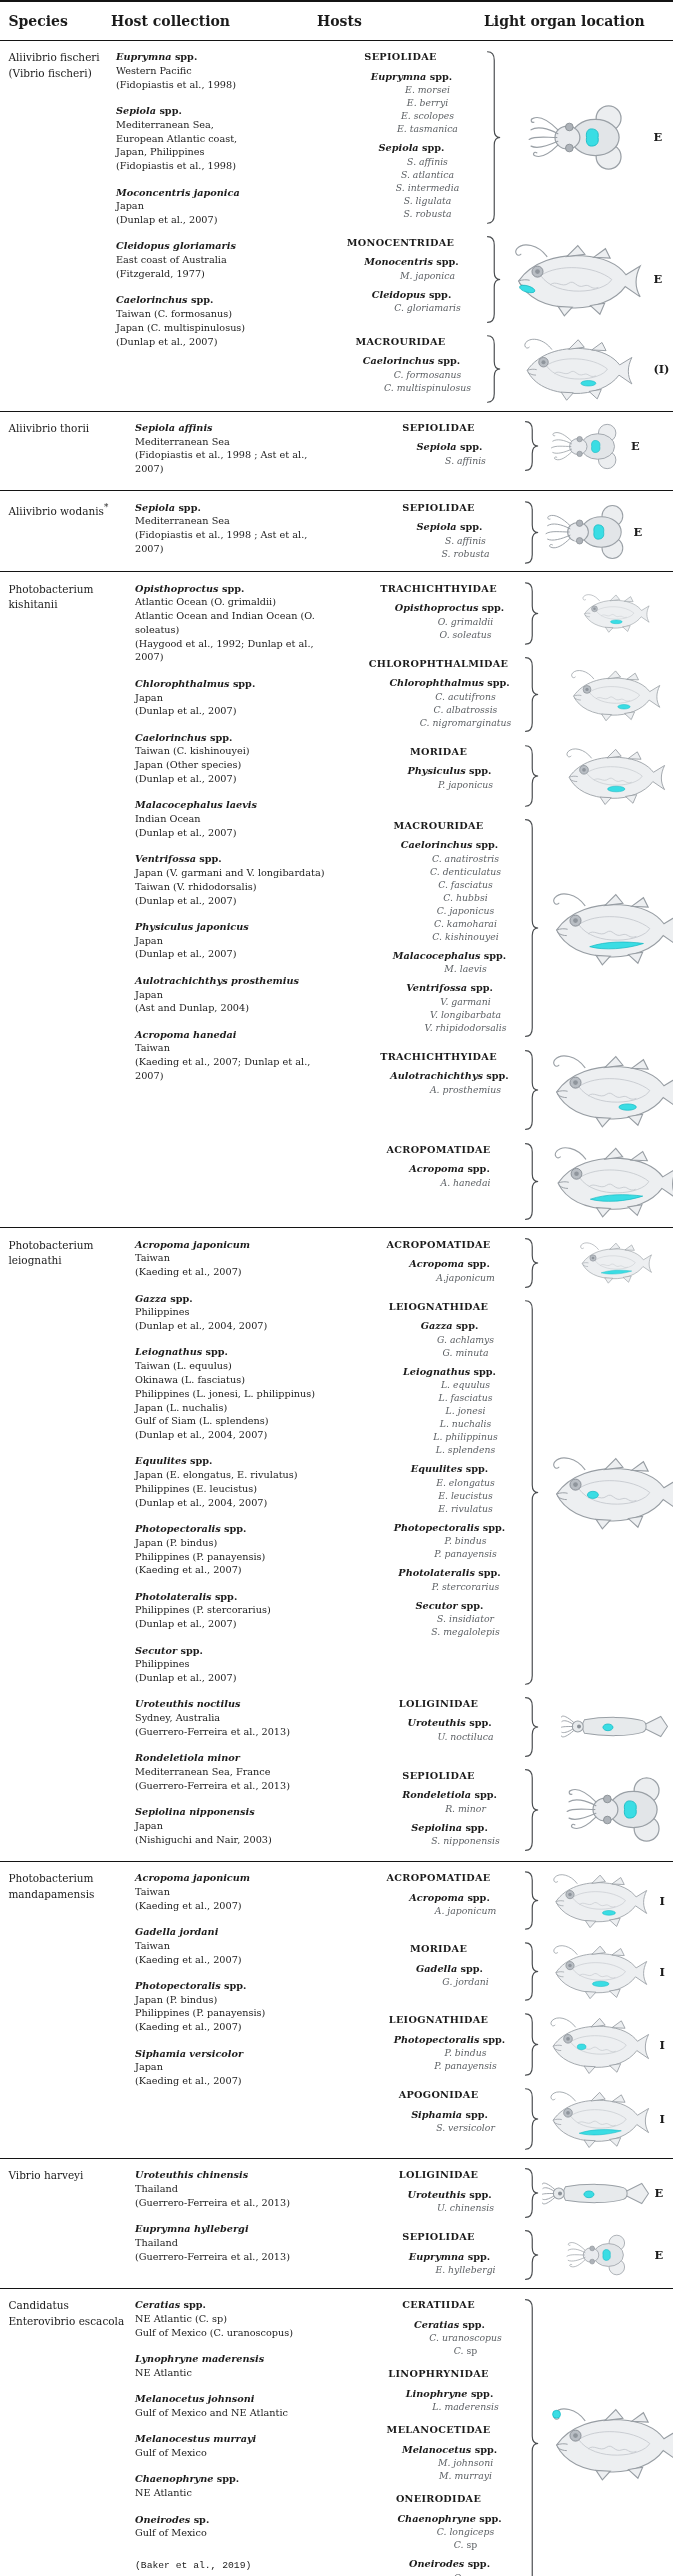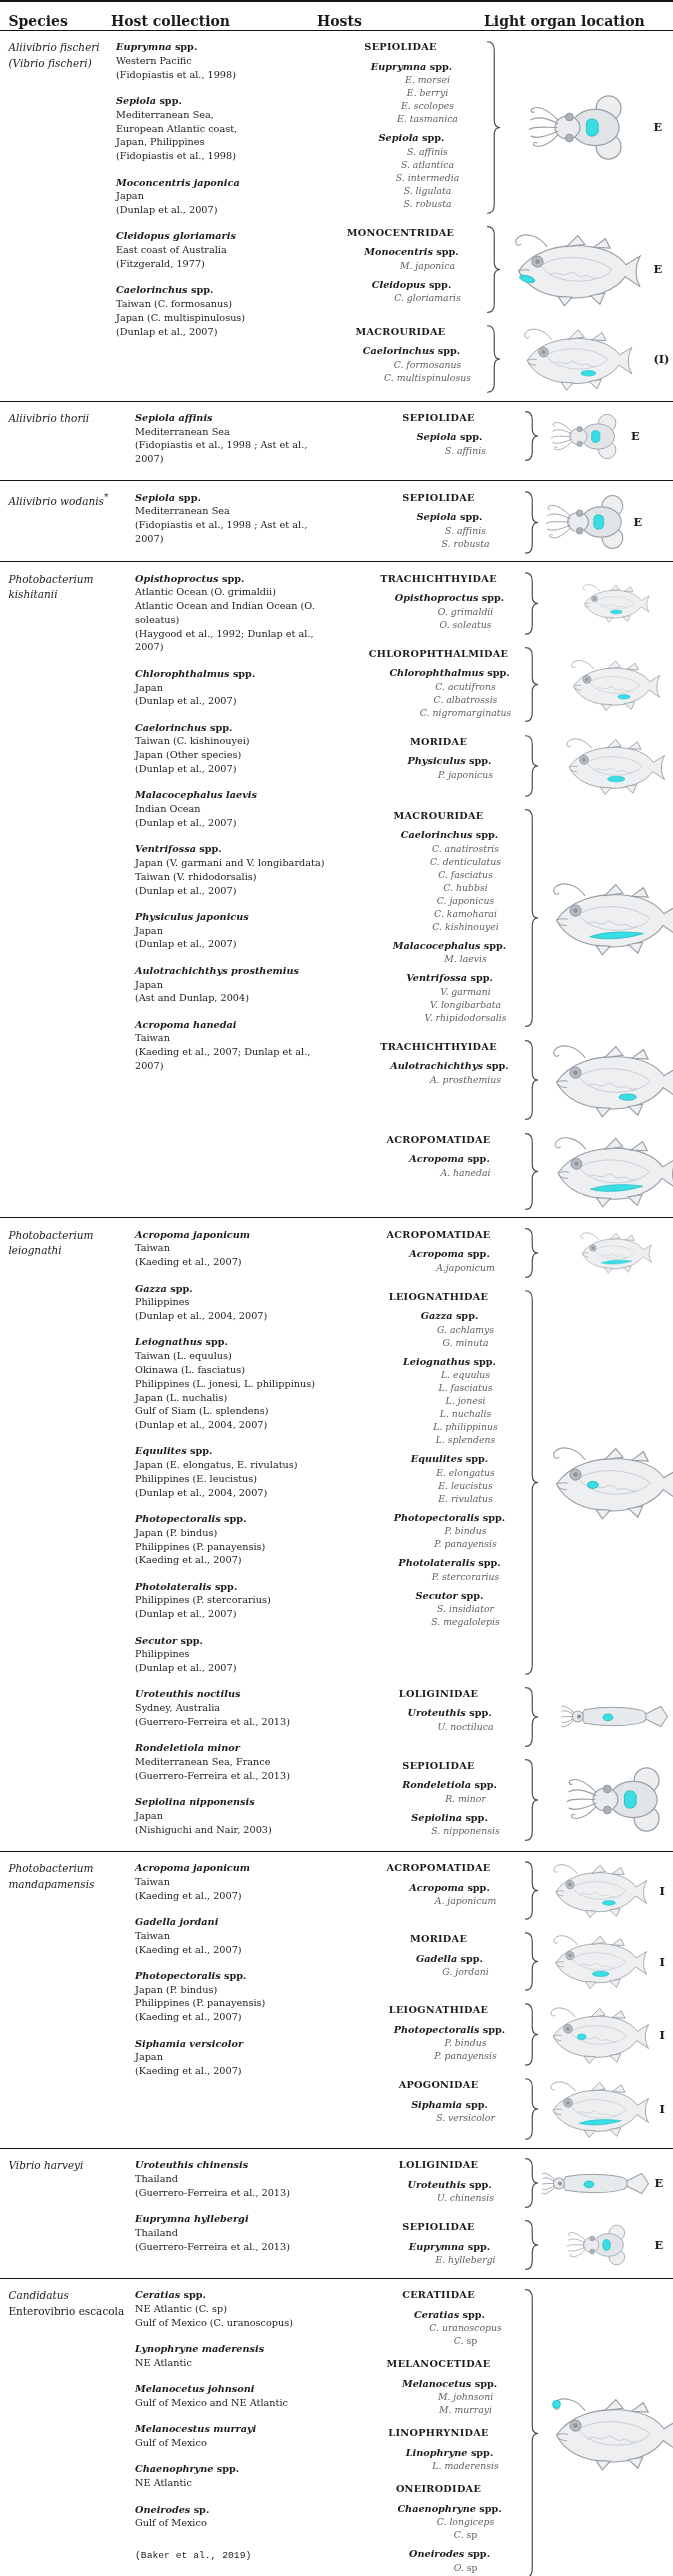--- a/index.html
+++ b/index.html
@@ -1,26 +1,26 @@
 <!DOCTYPE html>
 <html style="font-size:13.5px"><head>
 <meta charset="utf-8">
 <style>
   html,body{margin:0;padding:0;background:#ffffff;}
   body{font-family:"DejaVu Serif",serif;color:#1b1b1b;width:673px;}
   #table{width:673px;background:#fff;}
   .thead{display:grid;grid-template-columns:111px 206px 167px 1fr;
          border-top:2.5px solid #141414;border-bottom:1.7px solid #141414;
-         padding:11px 0 1px;font-size:14px;font-weight:bold;}
+         padding:11px 0 11px;font-size:14px;font-weight:bold;}
   .thead .h1{padding-left:8.4px;}
   .section{display:grid;grid-template-columns:111px 206px 1fr;padding:3.4px 0 1.7px;}
   .section + .section{border-top:1.7px solid #141414;gap:19px;}
   .species-cell{padding:5.9px 3.4px 0 8.4px;font-size:10.5px;line-height:1.5;}
   .sp-line{white-space:nowrap;}
-  .sp-it{font-style:italic;}
+  .sp-it{}
   .hostcol-cell{padding:5.9px 10px 0 5px;font-size:9.7px;line-height:1.42;}
   .hc-entry{margin-bottom:12.6px;}
   .hc-entry.no-name{margin-top:18.5px;font-family:Liberation Mono, monospace;}
   .hc-name{font-weight:bold;font-style:italic;}
   .hc-name .rm{font-style:normal;}
   .hc-line{font-style:normal;}
   .groups-cell{display:flex;flex-direction:column;}
   .group-row{display:flex;align-items:center;}
   .hosts-block{width:167px;flex:0 0 auto;align-self:flex-start;padding-top:5.9px;
                font-size:9.7px;line-height:1.4;}
@@ -1124,29 +1124,29 @@
         <div class="groups-cell">
           <div class="group-row" style="min-height: 242px;">
             <div class="hosts-block">
               <div class="fam-block">
                 <div class="family">CERATIIDAE</div>
                 <div class="genus"><span>Ceratias </span><span class="rm">spp.</span></div>
                 <div class="species-ln">C. uranoscopus</div>
                 <div class="species-ln"><span>C. </span><span class="rm">sp</span></div>
               </div>
               <div class="fam-block">
+                <div class="family">LINOPHRYNIDAE</div>
+                <div class="genus"><span>Linophryne </span><span class="rm">spp.</span></div>
+                <div class="species-ln">L. maderensis</div>
+              </div>
+              <div class="fam-block">
                 <div class="family">MELANOCETIDAE</div>
                 <div class="genus"><span>Melanocetus </span><span class="rm">spp.</span></div>
                 <div class="species-ln">M. johnsoni</div>
                 <div class="species-ln">M. murrayi</div>
-              </div>
-              <div class="fam-block">
-                <div class="family">LINOPHRYNIDAE</div>
-                <div class="genus"><span>Linophryne </span><span class="rm">spp.</span></div>
-                <div class="species-ln">L. maderensis</div>
               </div>
               <div class="fam-block">
                 <div class="family">ONEIRODIDAE</div>
                 <div class="genus"><span>Chaenophryne </span><span class="rm">spp.</span></div>
                 <div class="species-ln">C. longiceps</div>
                 <div class="species-ln"><span>C. </span><span class="rm">sp</span></div>
                 <div class="genus"><span>Oneirodes </span><span class="rm">spp.</span></div>
                 <div class="species-ln"><span>O. </span><span class="rm">sp</span></div>
               </div>
             </div>

